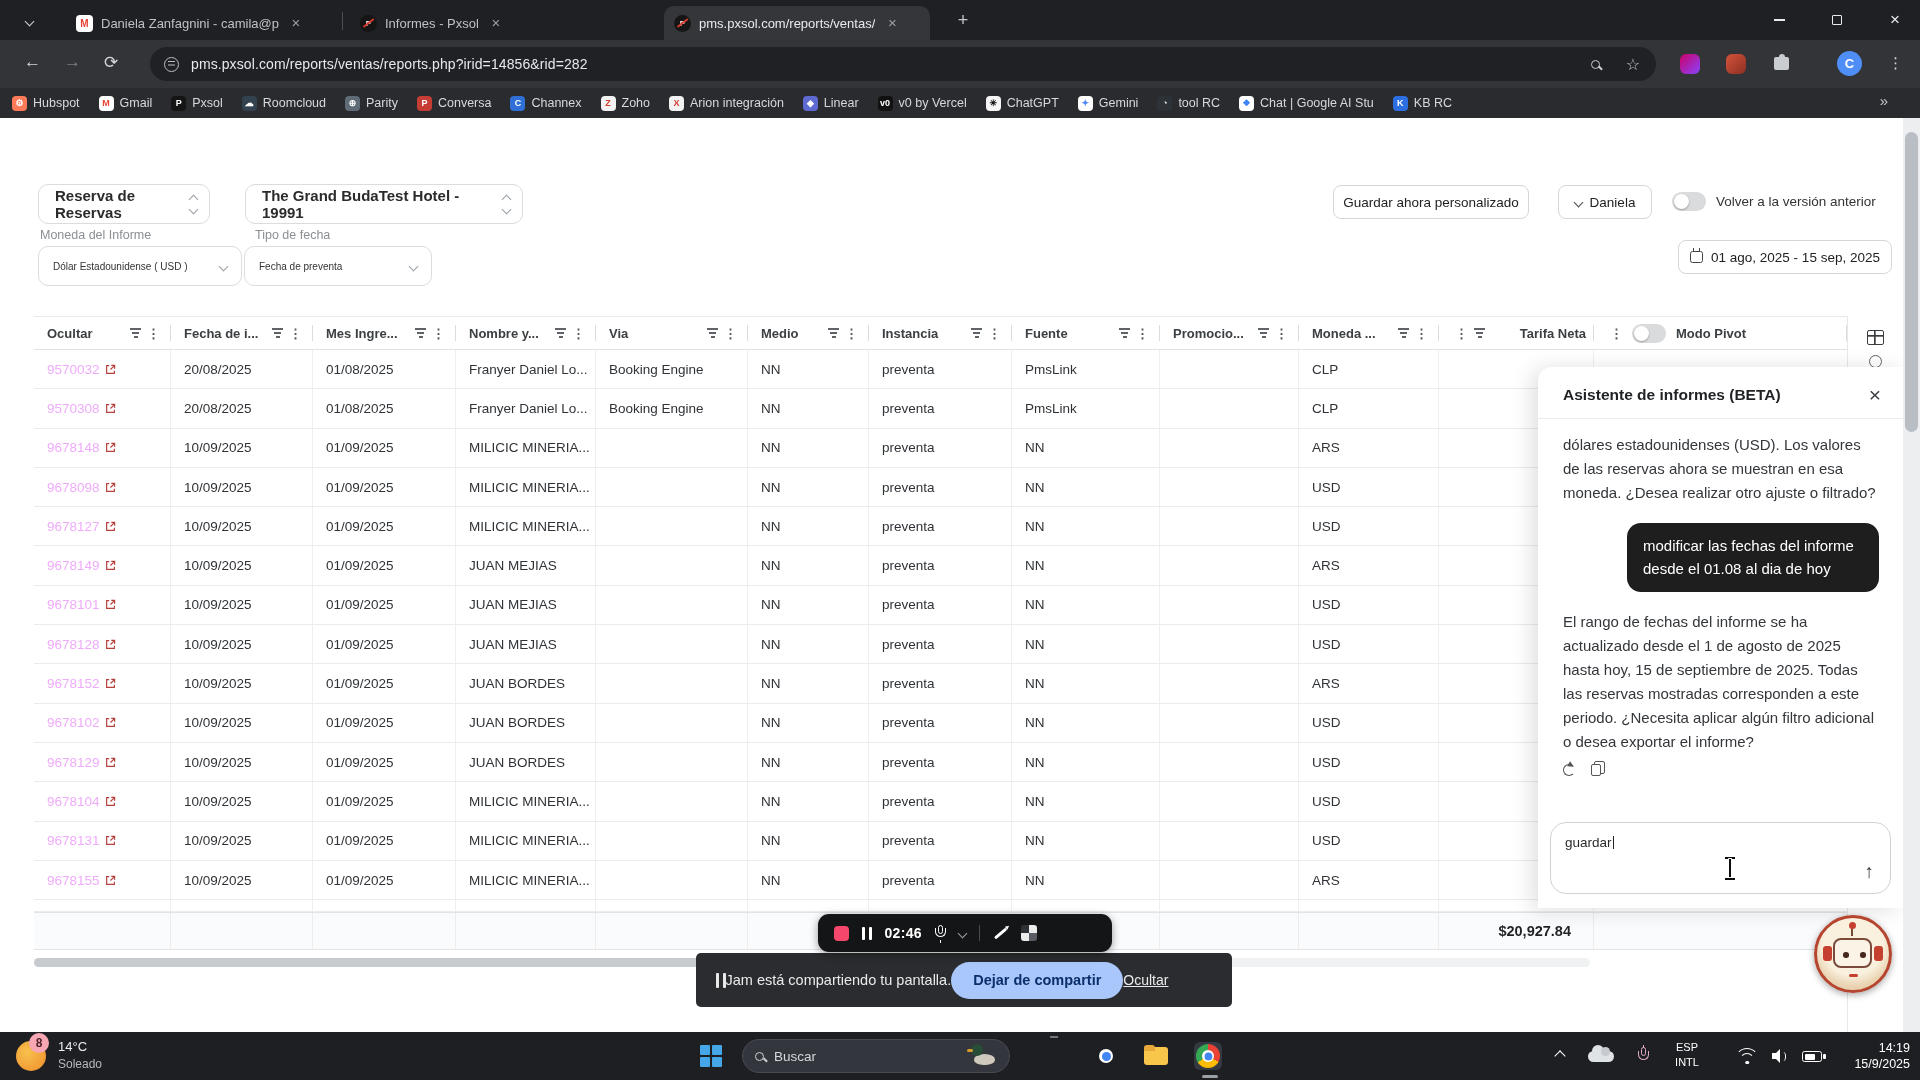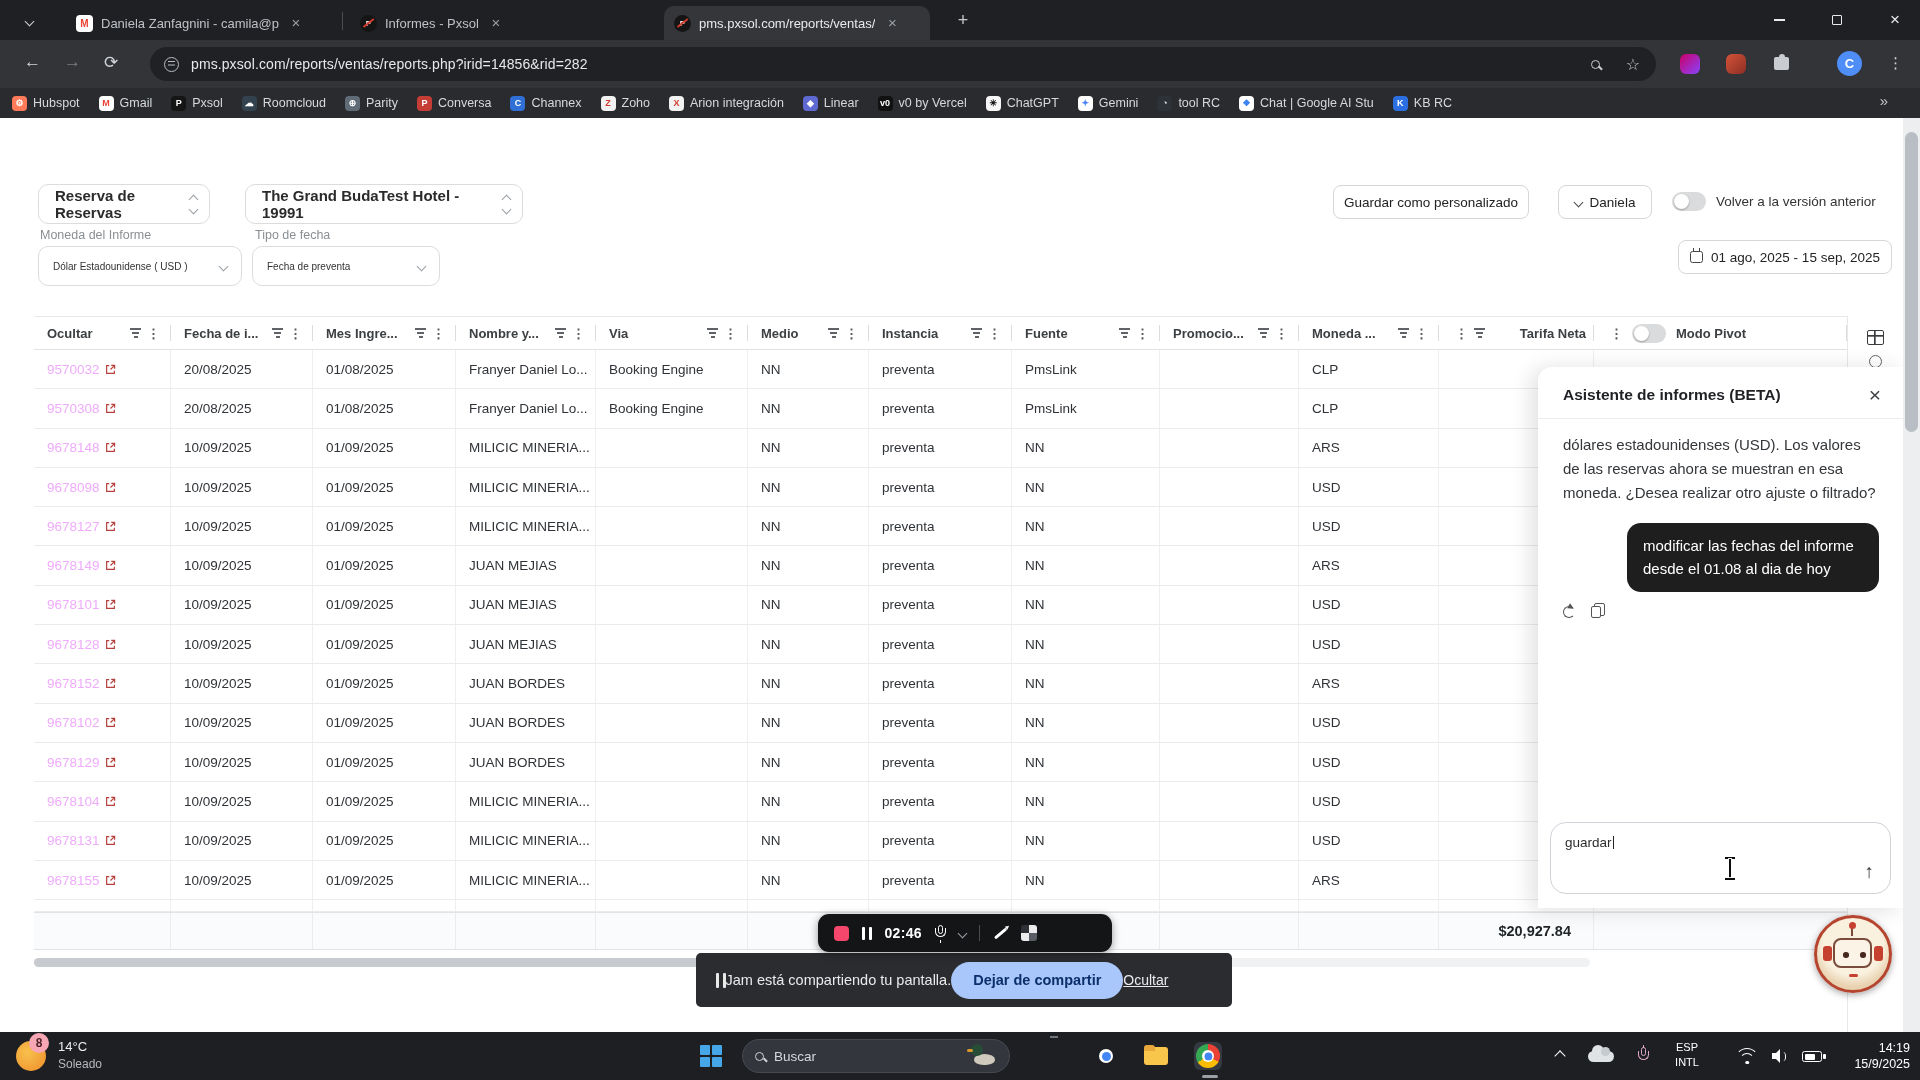--- a/index.html
+++ b/index.html
@@ -333,27 +333,27 @@
         <i class="chev down"></i>
       </span>
   </div>
 
   <div class="fieldlabel" style="left:40px;top:228px">Moneda del Informe</div>
   <div class="sel-md" style="left:38px;top:246px;width:204px">
     <span>Dólar Estadounidense ( USD )</span>
     <span class="chev down"></span>
   </div>
   <div class="fieldlabel" style="left:255px;top:228px">Tipo de fecha</div>
-  <div class="sel-md" style="left:252px;top:246px;width:188px">
+  <div class="sel-md" style="left:244px;top:246px;width:188px">
     <span>Fecha de preventa</span>
     <span class="chev down"></span>
   </div>
 
   <div class="btn" style="left:1333px;top:185px;width:196px;height:34px">
-      <span>Guardar como personalizado</span>
+      <span>Guardar ahora personalizado</span>
     </div>
   <div class="btn" style="left:1558px;top:185px;width:94px;height:34px">
     <span class="chev down dark"></span>
     <span>Daniela</span>
   </div>
   <div class="abs" style="left:1672px;top:192px;display:flex;align-items:center;gap:10px">
     <span class="toggle"></span>
     <span style="font-size:13.5px;color:#333;white-space:nowrap">Volver a la versión anterior</span>
   </div>
   <div class="btn" style="left:1678px;top:240px;width:214px;height:34px">
@@ -841,20 +841,21 @@
   </div>
 
   <div class="chat">
     <div class="chat-head">
       <span class="chat-title">Asistente de informes (BETA)</span>
       <span class="chat-x">×</span>
     </div>
     <div class="chat-body" id="chat-body">
         <div class="a-msg">dólares estadounidenses (USD). Los valores de las reservas ahora se muestran en esa moneda. ¿Desea realizar otro ajuste o filtrado?</div>
         <div class="u-bubble">modificar las fechas del informe desde el 01.08 al dia de hoy</div>
+        <div class="a-msg">El rango de fechas del informe se ha actualizado desde el 1 de agosto de 2025 hasta hoy, 15 de septiembre de 2025. Todas las reservas mostradas corresponden a este periodo. ¿Necesita aplicar algún filtro adicional o desea exportar el informe?</div>
         <div class="msg-actions">
           <span class="ref"></span>
           <span class="cpy"></span>
         </div>
       </div>
     <div class="chat-input">
       <span>guardar</span><span class="caret"></span>
       <span class="send">↑</span>
       <span class="ibeam">
           <i class="t"></i>

